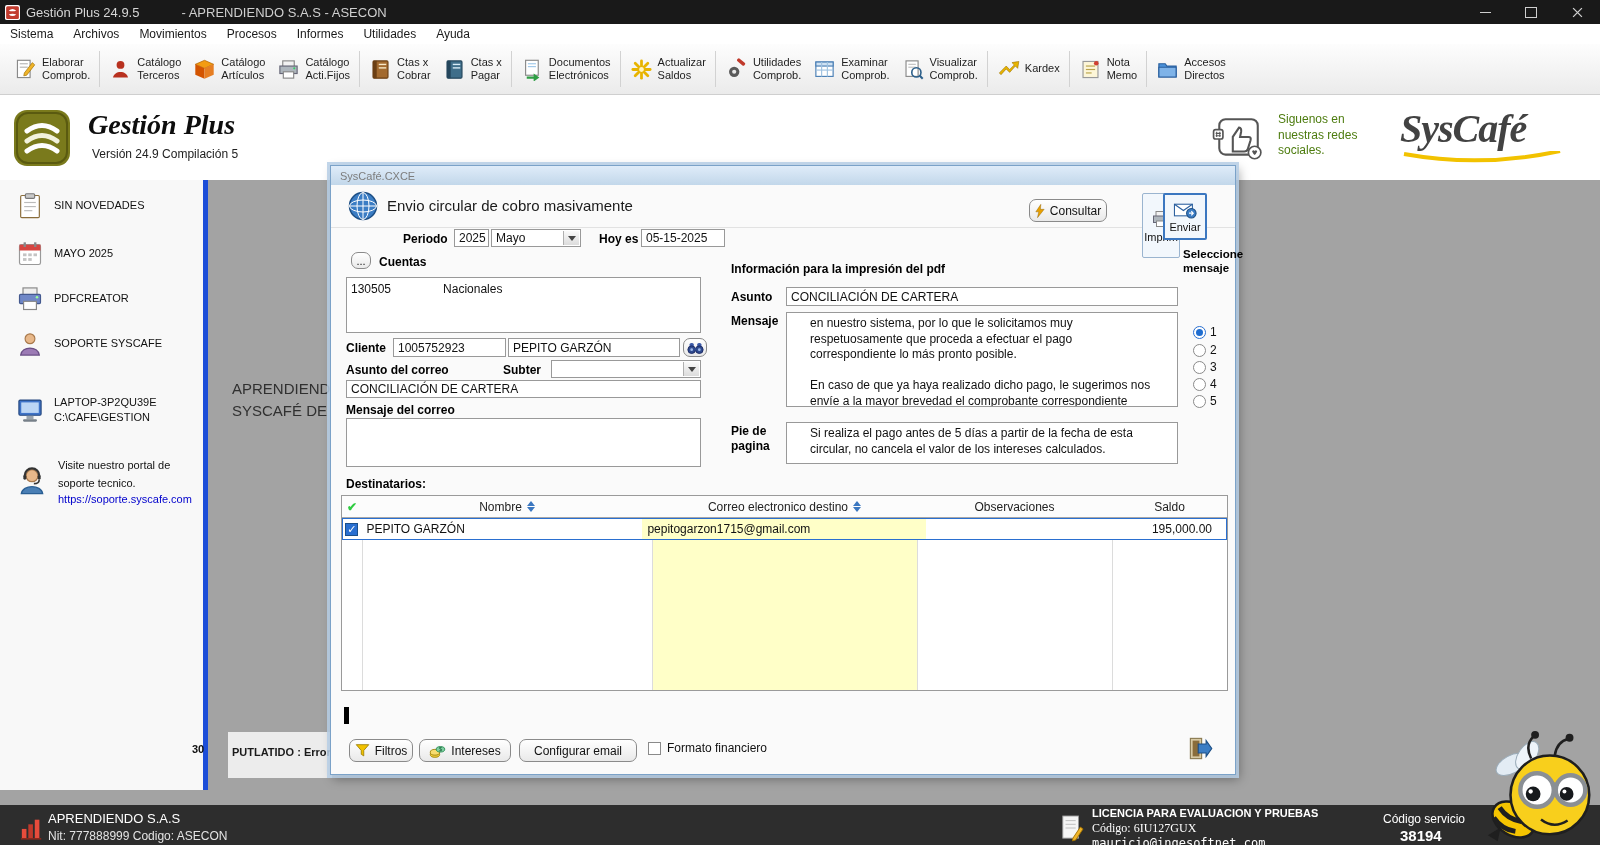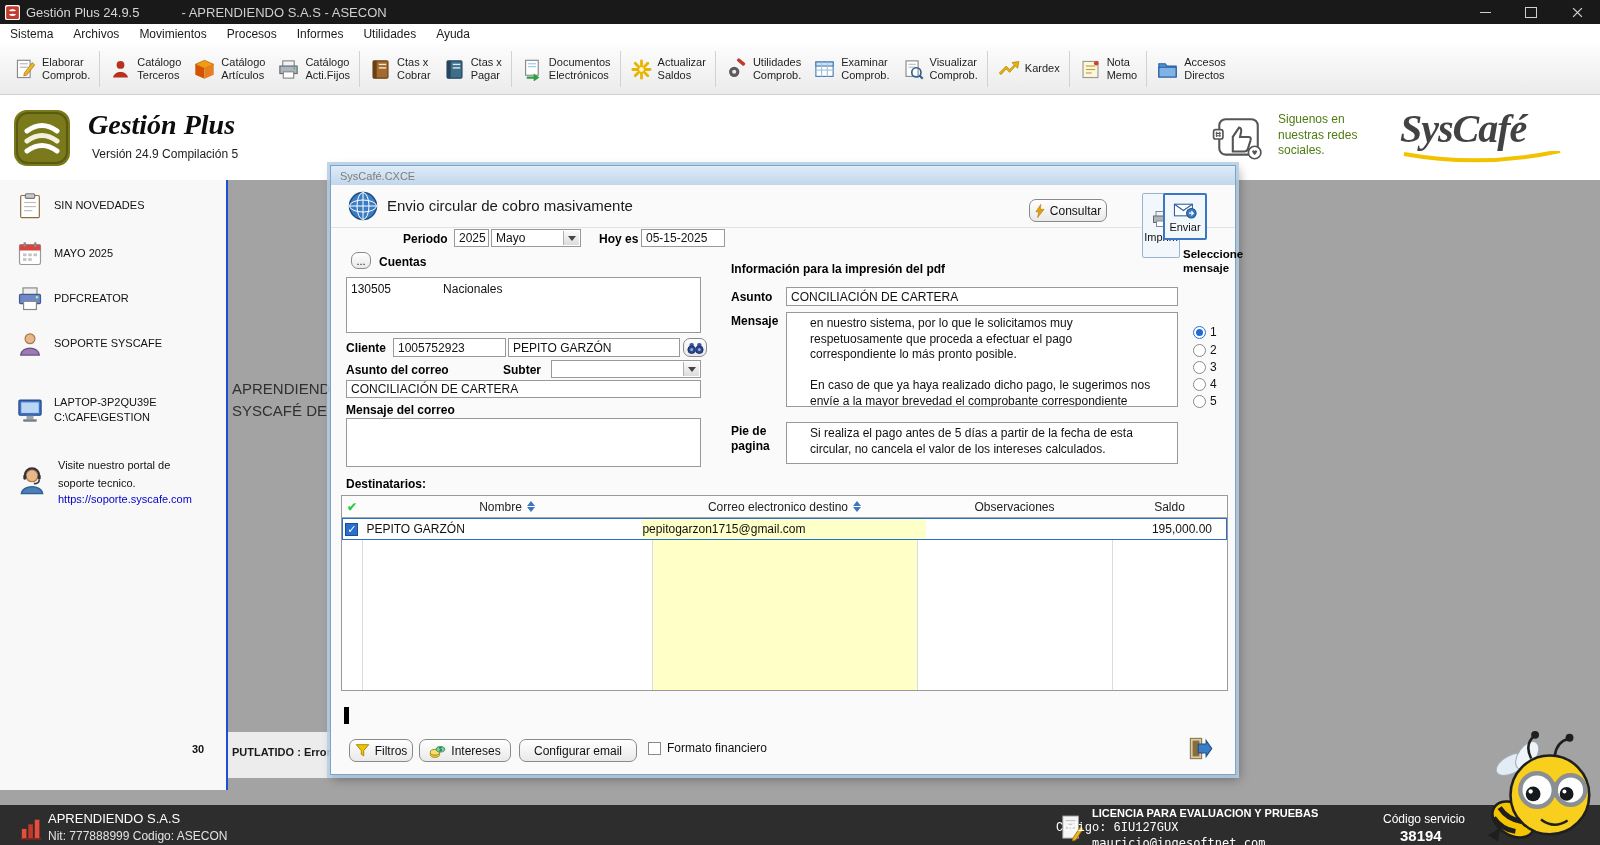--- a/index.html
+++ b/index.html
@@ -31,21 +31,21 @@
   .brandbar{position:absolute;left:0;top:95px;width:100%;height:85px;background:#ffffff}
   .logo{position:absolute;left:14px;top:15px;width:56px;height:56px}
   .brand-title{position:absolute;left:88px;top:14px;font-family:"Liberation Serif",serif;font-style:italic;font-weight:bold;font-size:28px;color:#0d0d0d}
   .brand-version{position:absolute;left:92px;top:52px;font-size:12px;color:#222}
   .social-ico{position:absolute;left:1212px;top:20px;width:52px;height:48px}
   .social-txt{position:absolute;left:1278px;top:17px;font-size:12px;color:#4d7c0f;white-space:pre-line;line-height:1.3}
   .syscafe{position:absolute;left:1400px;top:10px;font-family:"Liberation Serif",serif;font-style:italic;font-weight:bold;font-size:40px;color:#424242;letter-spacing:-1px}
   .swoosh{position:absolute;left:1402px;top:56px;width:160px;height:14px}
 
   
-  .sidebar{position:absolute;left:0;top:180px;width:228px;height:610px;background:#f8f8f8;border-right:2px solid #1d4ed8;box-sizing:border-box}
+  .sidebar{position:absolute;left:0;top:180px;width:208px;height:610px;background:#f8f8f8;border-right:5px solid #1d4ed8;box-sizing:border-box}
   .sb-item{position:absolute;left:16px;display:flex;align-items:center;gap:10px;width:205px}
   .sb-ico{width:28px;height:28px;flex:0 0 auto}
   .sb-lbl{font-size:11px;color:#111;white-space:pre-line;line-height:1.4}
   .sb-link{font-size:11px;color:#0000cc;line-height:1.4}
   .rec-count{position:absolute;left:192px;top:563px;font-size:11px;font-weight:bold;color:#111}
 
   
   .workspace{position:absolute;left:228px;top:180px;width:1372px;height:610px;background:#a3a3a3}
   .ws-t1{position:absolute;left:4px;top:200px;font-size:15px;color:#303030}
   .ws-t2{position:absolute;left:4px;top:222px;font-size:15px;color:#303030}
@@ -86,21 +86,21 @@
   .sort .dn{border-top:5px solid #3b77c0}
   .row1{position:absolute;left:0;right:0;top:22px;height:22px;display:flex;outline:1px solid #2a6fd0;outline-offset:-1px;background:#fff}
   .td{display:flex;align-items:center;font-size:12px;color:#111;box-sizing:border-box}
   .caret{position:absolute;left:13px;top:522px;width:5px;height:17px;background:#000}
 
   
   .statusbar{position:absolute;left:0;bottom:0;width:100%;height:40px;background:#2d2d2d;color:#fff}
   .st-company{position:absolute;left:48px;top:6px;font-size:13px}
   .st-nit{position:absolute;left:48px;top:24px;font-size:12px;color:#e3e3e3}
   .st-lic{position:absolute;left:1092px;top:2px;font-size:11px;font-weight:bold}
-  .st-cod{position:absolute;left:1056px;top:16px;font-family:Liberation Mono, monospace;font-size:12px}
+  .st-cod{position:absolute;left:1092px;top:16px;font-family:Liberation Serif, serif;font-size:12px}
   .st-mail{position:absolute;left:1092px;top:31px;font-family:"DejaVu Sans Mono",monospace;font-size:12px}
   .st-srvl{position:absolute;left:1383px;top:7px;font-size:12px}
   .st-srvv{position:absolute;left:1400px;top:22px;font-size:15px;font-weight:bold}
   .bee{position:absolute;right:-2px;bottom:-8px;width:122px;height:128px;z-index:40}
 </style>
 </head>
 <body>
 
 <div class="app">
 
@@ -564,21 +564,21 @@
             </div>
           <div class="th" style="width:115px">
               <span>Saldo</span>
             </div>
         </div>
         <div class="row1">
           <div class="td" style="width:20px;justify-content:center">
               <span class="cb checked"></span>
             </div>
           <div class="td" style="width:290px;padding-left:5px">PEPITO GARZÓN</div>
-          <div class="td" style="width:293px;background:#ffffc8">pepitogarzon1715@gmail.com</div>
+          <div class="td" style="width:293px;padding-left:5px;background:#ffffc8">pepitogarzon1715@gmail.com</div>
           <div class="td" style="width:195px"></div>
           <div class="td" style="width:115px;justify-content:flex-end;padding-right:15px">195,000.00</div>
         </div>
       </div>
 
       <div class="caret"></div>
 
       <div class="btn" style="left:18px;top:554px;width:64px;height:23px">
         <svg width="15" height="15" viewBox="0 0 18 18">
             <polygon points="1.5,2 16.5,2 10.5,9 10.5,15.5 7.5,13.5 7.5,9" fill="#f2c200" stroke="#9a7d00"></polygon>

